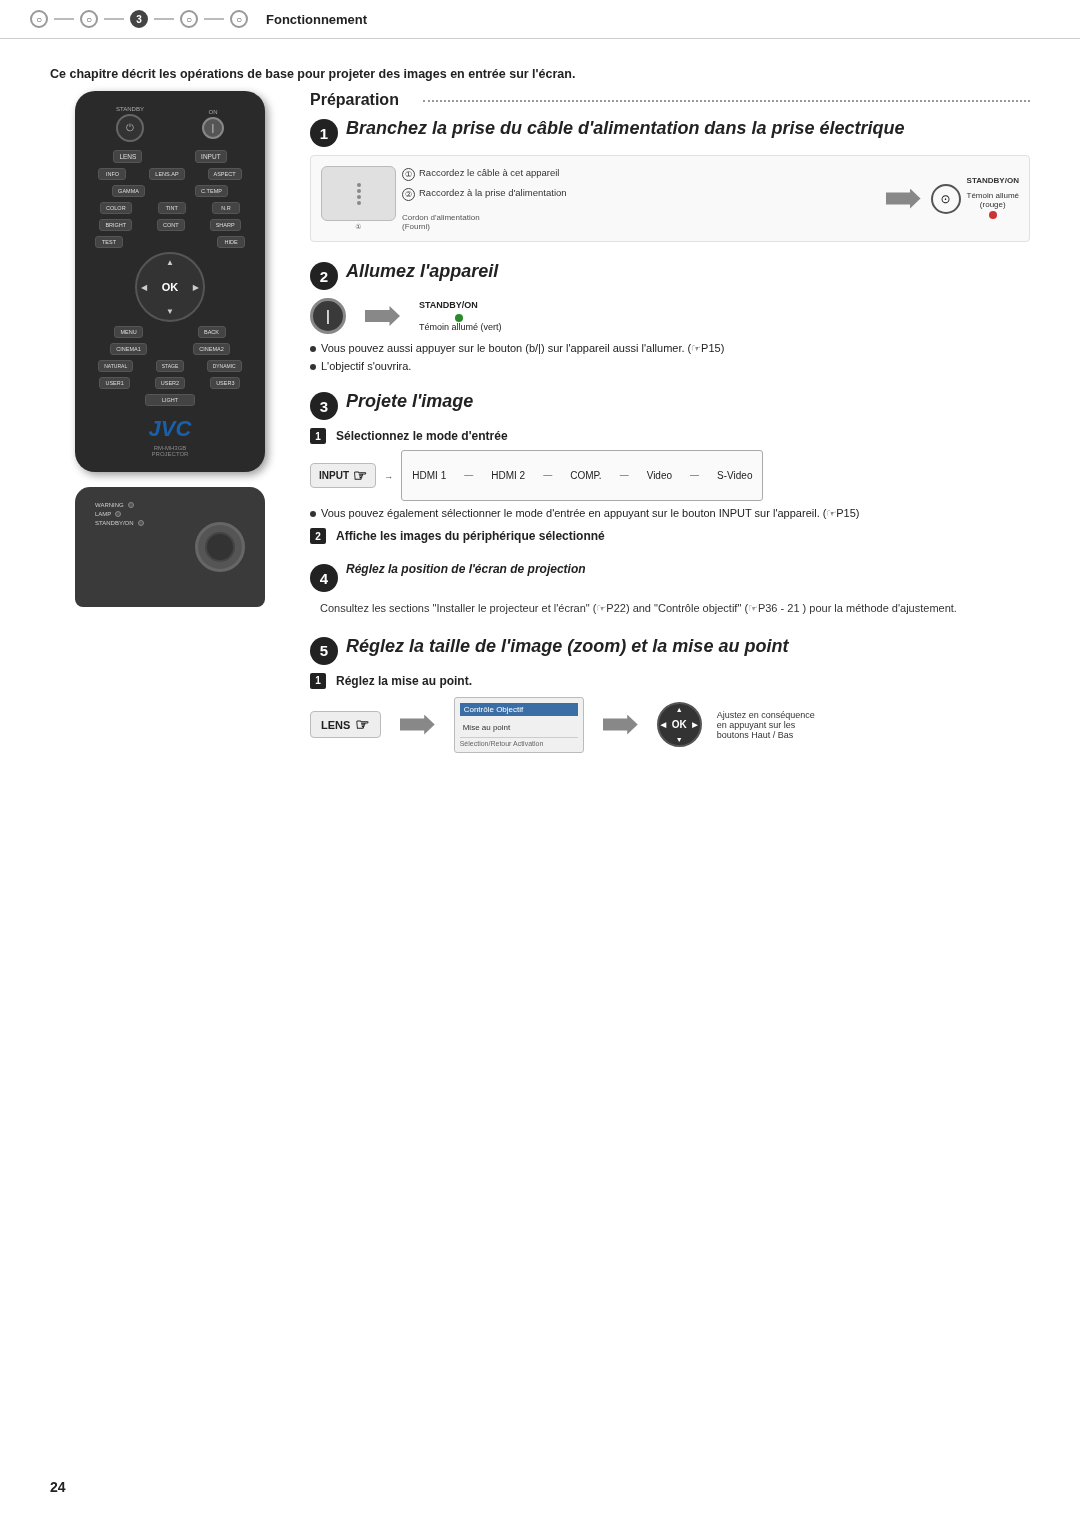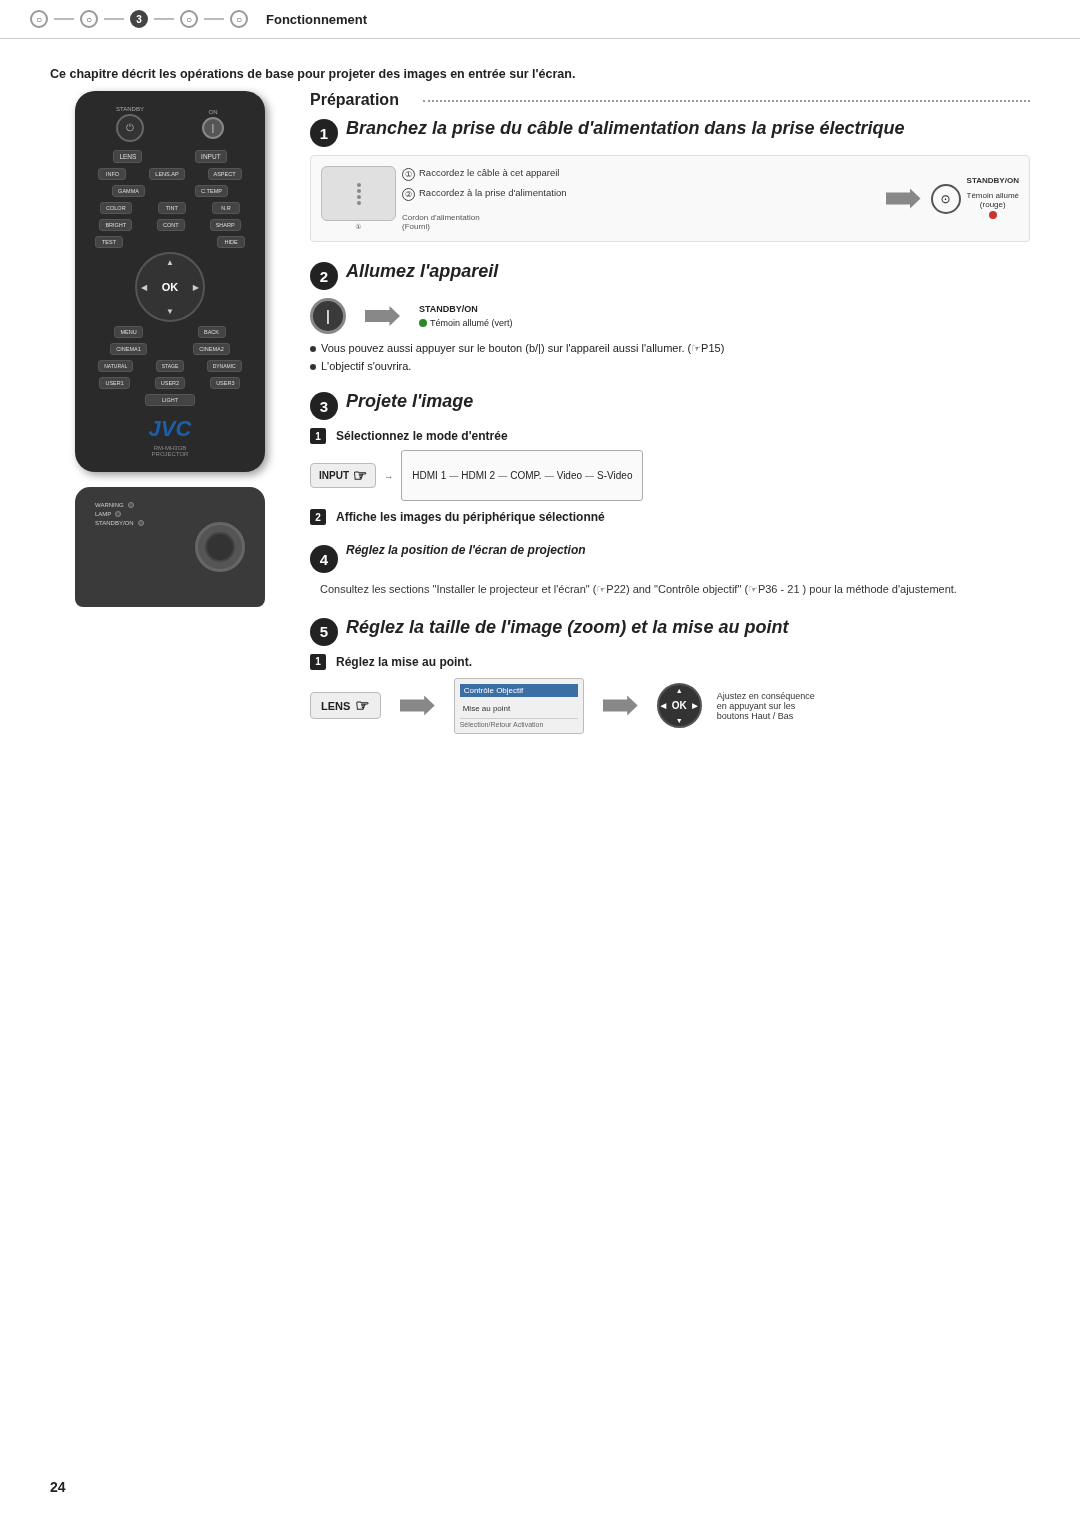--- a/index.html
+++ b/index.html
@@ -535,22 +535,21 @@
       border: 2px solid #555;
       border-radius: 50%;
       display: flex;
       align-items: center;
       justify-content: center;
       font-size: 12px;
     }
 
     .input-seq {
       display: flex;
-      align-items: center;
-      gap: 3px;
+      gap: 18px;
       font-size: 10px;
       border: 1px solid #aaa;
       padding: 19px 10px;
       border-radius: 3px;
       background: #fafafa;
     }
     .arrow-small {
       font-size: 9px;
       color: #555;
     }
@@ -755,21 +754,21 @@
       </div>
 
       <div class="step2-diagram">
 
         <div class="power-btn-icon">|</div>
 
         <div class="gray-arrow"></div>
 
         <div>
           <div style="font-size:9px;font-weight:bold;">STANDBY/ON</div>
-          <div style="display:flex;align-items:center;margin-top:4px;">
+          <div style="display:flex;align-items:center;margin-top:4px;flex-direction:column;">
             <span class="green-dot"></span>
             <span style="font-size:9px;">Témoin allumé (vert)</span>
           </div>
         </div>
       </div>
 
       <div class="step2-content">
         <div class="bullet-item">
           <div class="bullet-dot"></div>
           <span>Vous pouvez aussi appuyer sur le bouton (b/|) sur l'appareil aussi l'allumer. (☞P15)</span>
@@ -806,20 +805,24 @@
             <span>HDMI 2</span>
             <span class="arrow-small">—</span>
             <span>COMP.</span>
             <span class="arrow-small">—</span>
             <span>Video</span>
             <span class="arrow-small">—</span>
             <span>S-Video</span>
           </div>
         </div>
 
+        <div class="bullet-item" style="margin-top:5px;">
+          <div class="bullet-dot"></div>
+          <span>Vous pouvez également sélectionner le mode d'entrée en appuyant sur le bouton INPUT sur l'appareil. (☞P15)</span>
+        </div>
 
         <div style="display:flex;align-items:center;gap:6px;margin-top:8px;">
           <span class="substep-num">2</span>
           <span class="substep-title">Affiche les images du périphérique sélectionné</span>
         </div>
       </div>
     </div>
 
     <div class="step-section">
       <div class="step-header">

